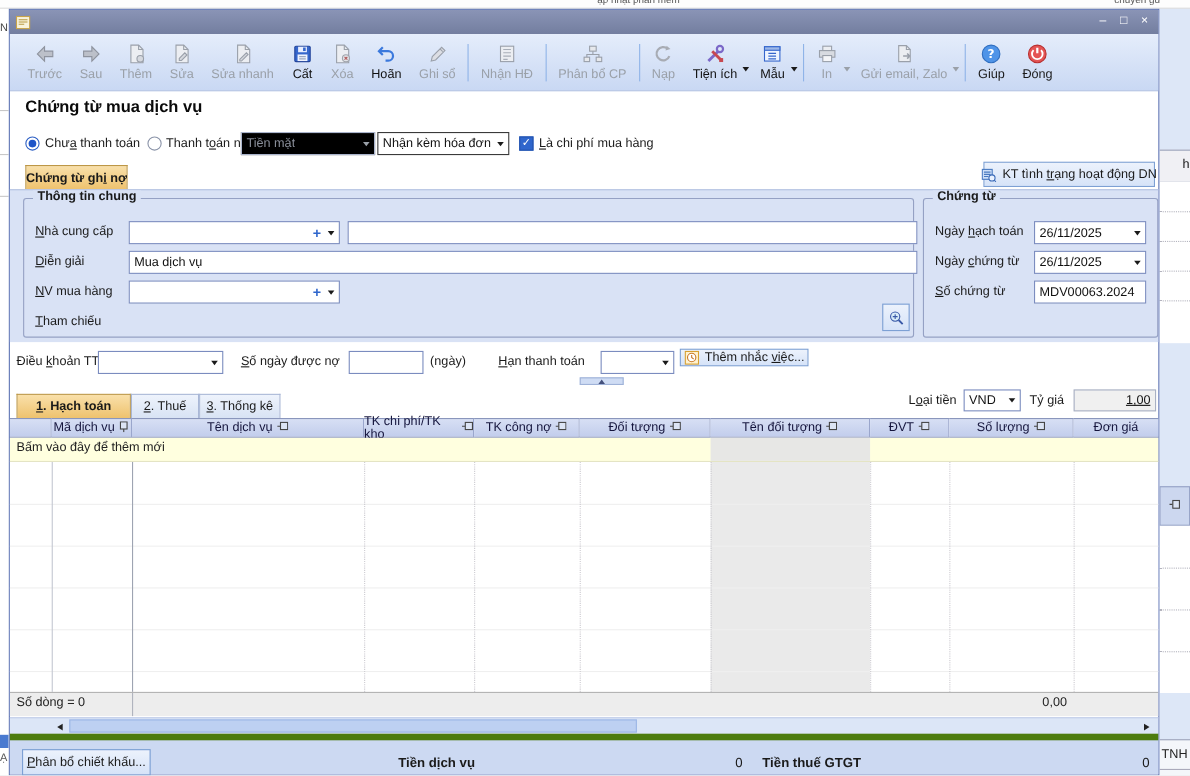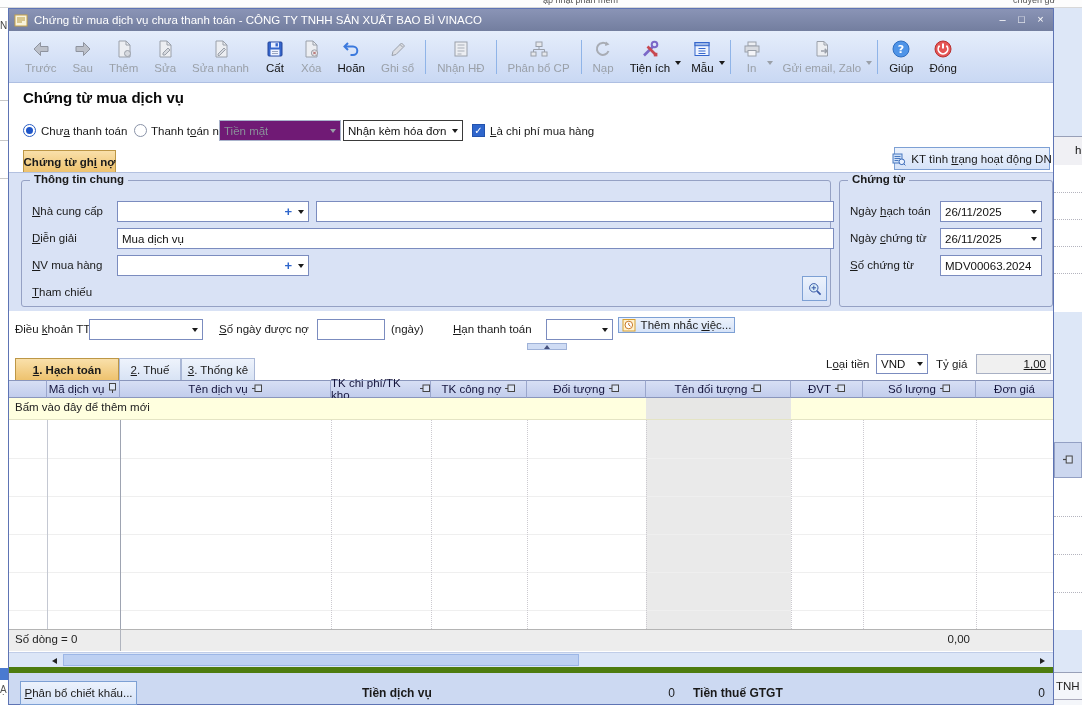--- a/index.html
+++ b/index.html
@@ -21,21 +21,21 @@
   .tb .ic{height:20px;display:flex;align-items:center}
   .tb.hascaret{padding-right:13px}
   .tb .caret{position:absolute;right:2px;top:24px}
   .sep{width:1px;height:34px;background:#8fb4e8;margin:0 3px;flex:0 0 1px}
   .caret{display:inline-block;width:0;height:0;border-left:3.5px solid transparent;border-right:3.5px solid transparent;border-top:4px solid #1a1a1a}
   .caret.g{border-top-color:#9aa0a8}
   
   .input,.combo{background:#fff;border:1px solid #7b8cbf;box-sizing:border-box;display:flex;align-items:center;padding:0 4px;font-family:inherit;font-size:11.5px;color:#111}
   .combo{justify-content:space-between}
   .combo .val{overflow:hidden;white-space:nowrap}
-  .combo.dis{background:#701a75;color:#8a8f9a;border-color:#aab4cc}
+  .combo.dis{background:#000000;color:#8a8f9a;border-color:#aab4cc}
   input.input{outline:none}
   .grp{border:1px solid #95a1c4;border-radius:3px;background:transparent}
   .leg{position:absolute;top:-8px;left:8px;background:#d9e2f5;padding:0 4px;font-weight:bold}
   .btn{background:linear-gradient(#ecf2fc,#d6e3f8);border:1px solid #7da0d4;display:flex;align-items:center;justify-content:center;gap:5px;box-sizing:border-box;cursor:default}
   .tab{box-sizing:border-box;border:1px solid #a9b7d6;border-bottom:none;background:linear-gradient(#eef3fc,#d8e3f4);display:flex;align-items:center;justify-content:center}
   .tab.on{background:linear-gradient(#f9e0aa,#eec26e);border-color:#bd9746;font-weight:bold}
   .radio{width:13px;height:13px;border-radius:50%;background:#fff;border:1px solid #8a93a8;box-sizing:border-box}
   .radio.on{border-color:#2c5fc4;position:relative}
   .radio.on::after{content:"";position:absolute;left:2px;top:2px;width:7px;height:7px;border-radius:50%;background:#1e55c8}
   .check{width:13px;height:13px;background:#2f66cc;border:1px solid #2353ae;color:#fff;font-size:10px;line-height:11px;text-align:center;box-sizing:border-box}
@@ -91,21 +91,20 @@
 
   <div class="abs dlg">
 
     <div class="abs titlebar">
       <span style="margin-left:5px;display:flex">
           <svg width="14" height="14" viewBox="0 0 14 14">
             <rect x="1" y="2" width="12" height="11" fill="#f8f3dc" stroke="#c8a44a"></rect>
             <path d="M3 5h8M3 7h8M3 9h5" stroke="#b89a40" fill="none"></path>
           </svg>
         </span>
-      <span class="t nw">Chứng từ mua dịch vụ chưa thanh toán - CÔNG TY TNHH SẢN XUẤT BAO BÌ VINACO</span>
       <span style="flex:1"></span>
       <span class="wc">–</span>
       <span class="wc">□</span>
       <span class="wc" style="margin-right:3px">×</span>
     </div>
 
     <div class="abs toolbar">
       <div class="tb dis">
         <span class="ic">
             <svg width="20" height="20" viewBox="0 0 20 20">

